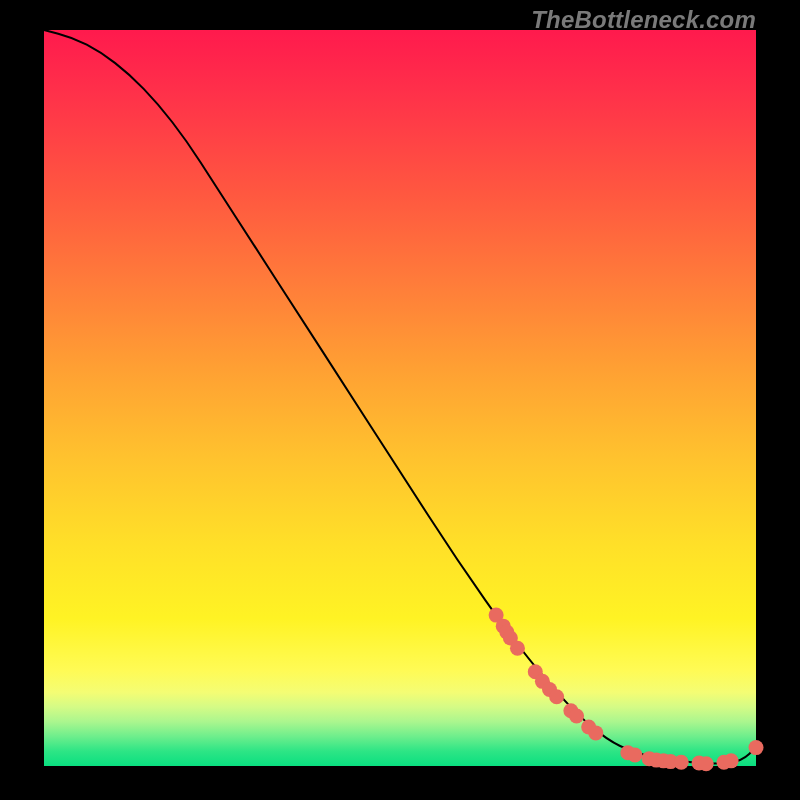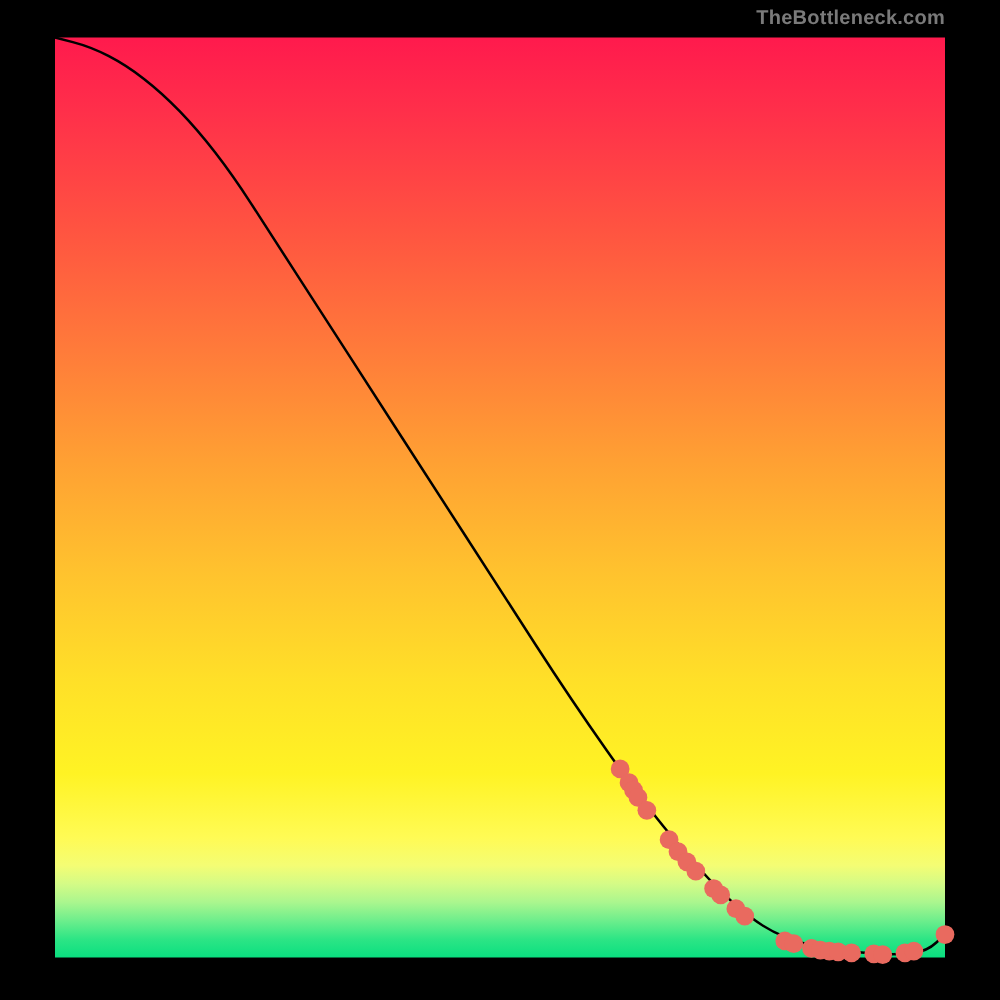--- a/index.html
+++ b/index.html
@@ -43,24 +43,25 @@
       #6dee8c 96%,
       #2de585 98%,
       #0adf80 100%
     );
   }
   .watermark {
     position: absolute;
     top: 6px;
     right: 44px;
     color: #7a7a7a;
-    font-size: 16px;
+    font-size: 24px;
     font-weight: 600;
     letter-spacing: 0.2px;
     user-select: none;
+    font-style: italic;
   }
   svg.curve {
     position: absolute;
     left: 0;
     top: 0;
     width: 712px;
     height: 736px;
     overflow: visible;
   }
 </style>

